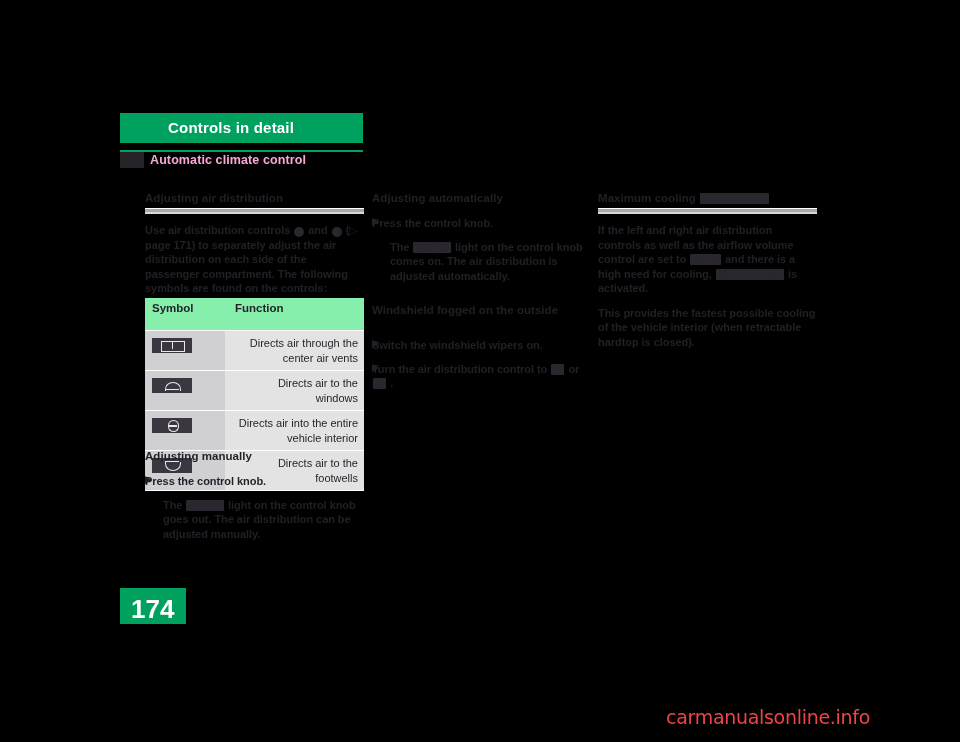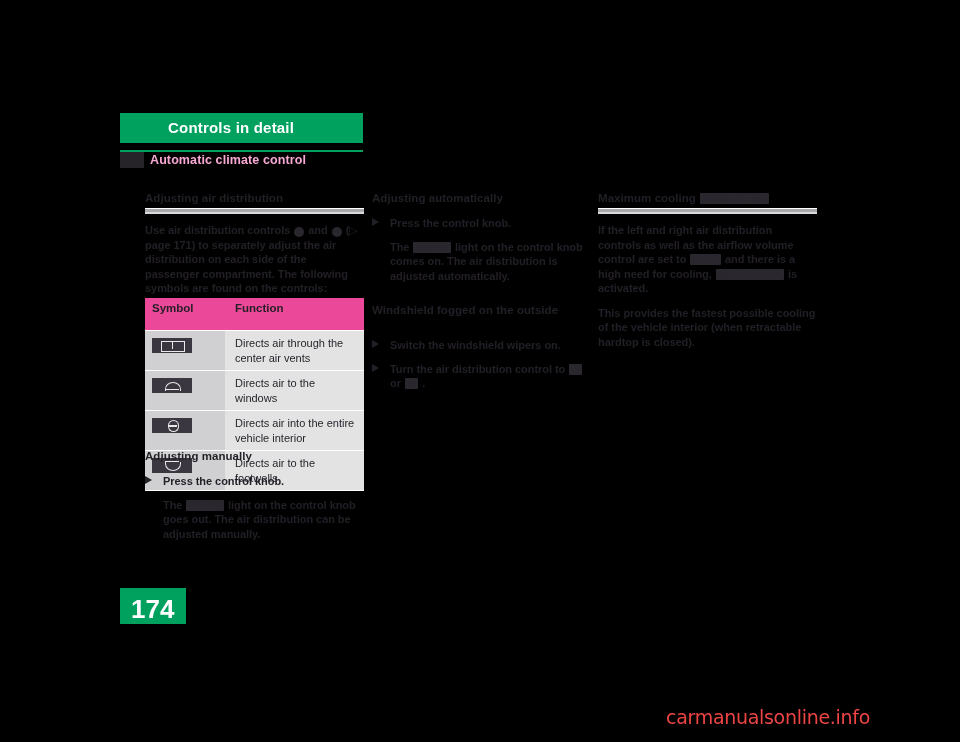--- a/index.html
+++ b/index.html
@@ -28,21 +28,21 @@
 
   .ch{font-size:11.5px;font-weight:bold;color:#231f26;letter-spacing:.05px;
       line-height:13px;filter:blur(.5px);}
   .chrule{width:219px;height:6px;margin-top:3px;margin-bottom:9px;
           background:linear-gradient(#ffffff 0 1px,#a9a9ad 1px 4px,#d8d8da 4px 6px);}
   .gap{height:11px;}
 
   p.body{font-size:11px;line-height:14.5px;margin:0 0 10px 0;
          color:#231f26;font-weight:bold;filter:blur(.55px);letter-spacing:-.05px;}
 
-  .bullet{position:relative;padding-left:18px;margin:0 0 9px 0;
+  .bullet{position:relative;margin:0 0 9px 0;
           font-size:11px;line-height:14.5px;font-weight:bold;color:#231f26;
           filter:blur(.55px);letter-spacing:-.05px;}
   .bullet .tri{position:absolute;left:0;top:2px;width:0;height:0;
                border-left:7px solid #231f26;border-top:4.5px solid transparent;
                border-bottom:4.5px solid transparent;}
   .indent{padding-left:18px;margin:0 0 10px 0;font-size:11px;line-height:14.5px;
           font-weight:bold;color:#231f26;filter:blur(.55px);letter-spacing:-.05px;}
 
   .badge{display:inline-block;background:#2b272e;color:#2b272e;
          padding:0 2px;margin:0 1px;border-radius:1px;font-size:12px;
@@ -50,26 +50,26 @@
   .cnum{display:inline-block;width:10px;height:10px;border-radius:50%;
         background:#2b272e;color:#2b272e;font-size:8px;line-height:10px;
         vertical-align:baseline;margin:0 1px;}
 
   
   .tbl{position:absolute;left:145px;top:298px;width:219px;
        border-collapse:collapse;font-size:11px;}
   .tbl td,.tbl th{padding:0;margin:0;}
   .tbl .c-sym{width:73px;vertical-align:top;}
   .tbl .c-fn{vertical-align:top;}
-  .hrow td{background:#ec4899;height:24px;font-weight:bold;font-size:11.5px;
+  .hrow td{background:#86efac;height:24px;font-weight:bold;font-size:11.5px;
            color:#231f26;padding:4px 0 4px 7px;border-bottom:1px solid #fff;}
   .hrow .c-fn{padding-left:10px;}
   .drow .c-sym{background:#d0d0d2;padding:7px 0 7px 7px;border-bottom:1px solid #fff;}
   .drow .c-fn{background:#e3e3e4;padding:5px 6px 5px 10px;border-bottom:1px solid #fff;
-              line-height:14.5px;color:#231f26;}
+              line-height:14.5px;color:#231f26;text-align:right;}
 
   .sym{width:40px;height:15px;background:#3a3740;position:relative;display:block;}
   .sym i{position:absolute;}
 
   
   .s-vent i.box{left:9px;top:3px;width:22px;height:9px;border:1.3px solid #e9e9ea;}
   .s-vent i.bar{left:19.5px;top:4.3px;width:1.3px;height:6.4px;background:#e9e9ea;}
   
   .s-up i.a{left:13px;top:3.5px;width:14px;height:8px;
             border:1.3px solid #e9e9ea;border-radius:50% 50% 0 0/80% 80% 0 0;

